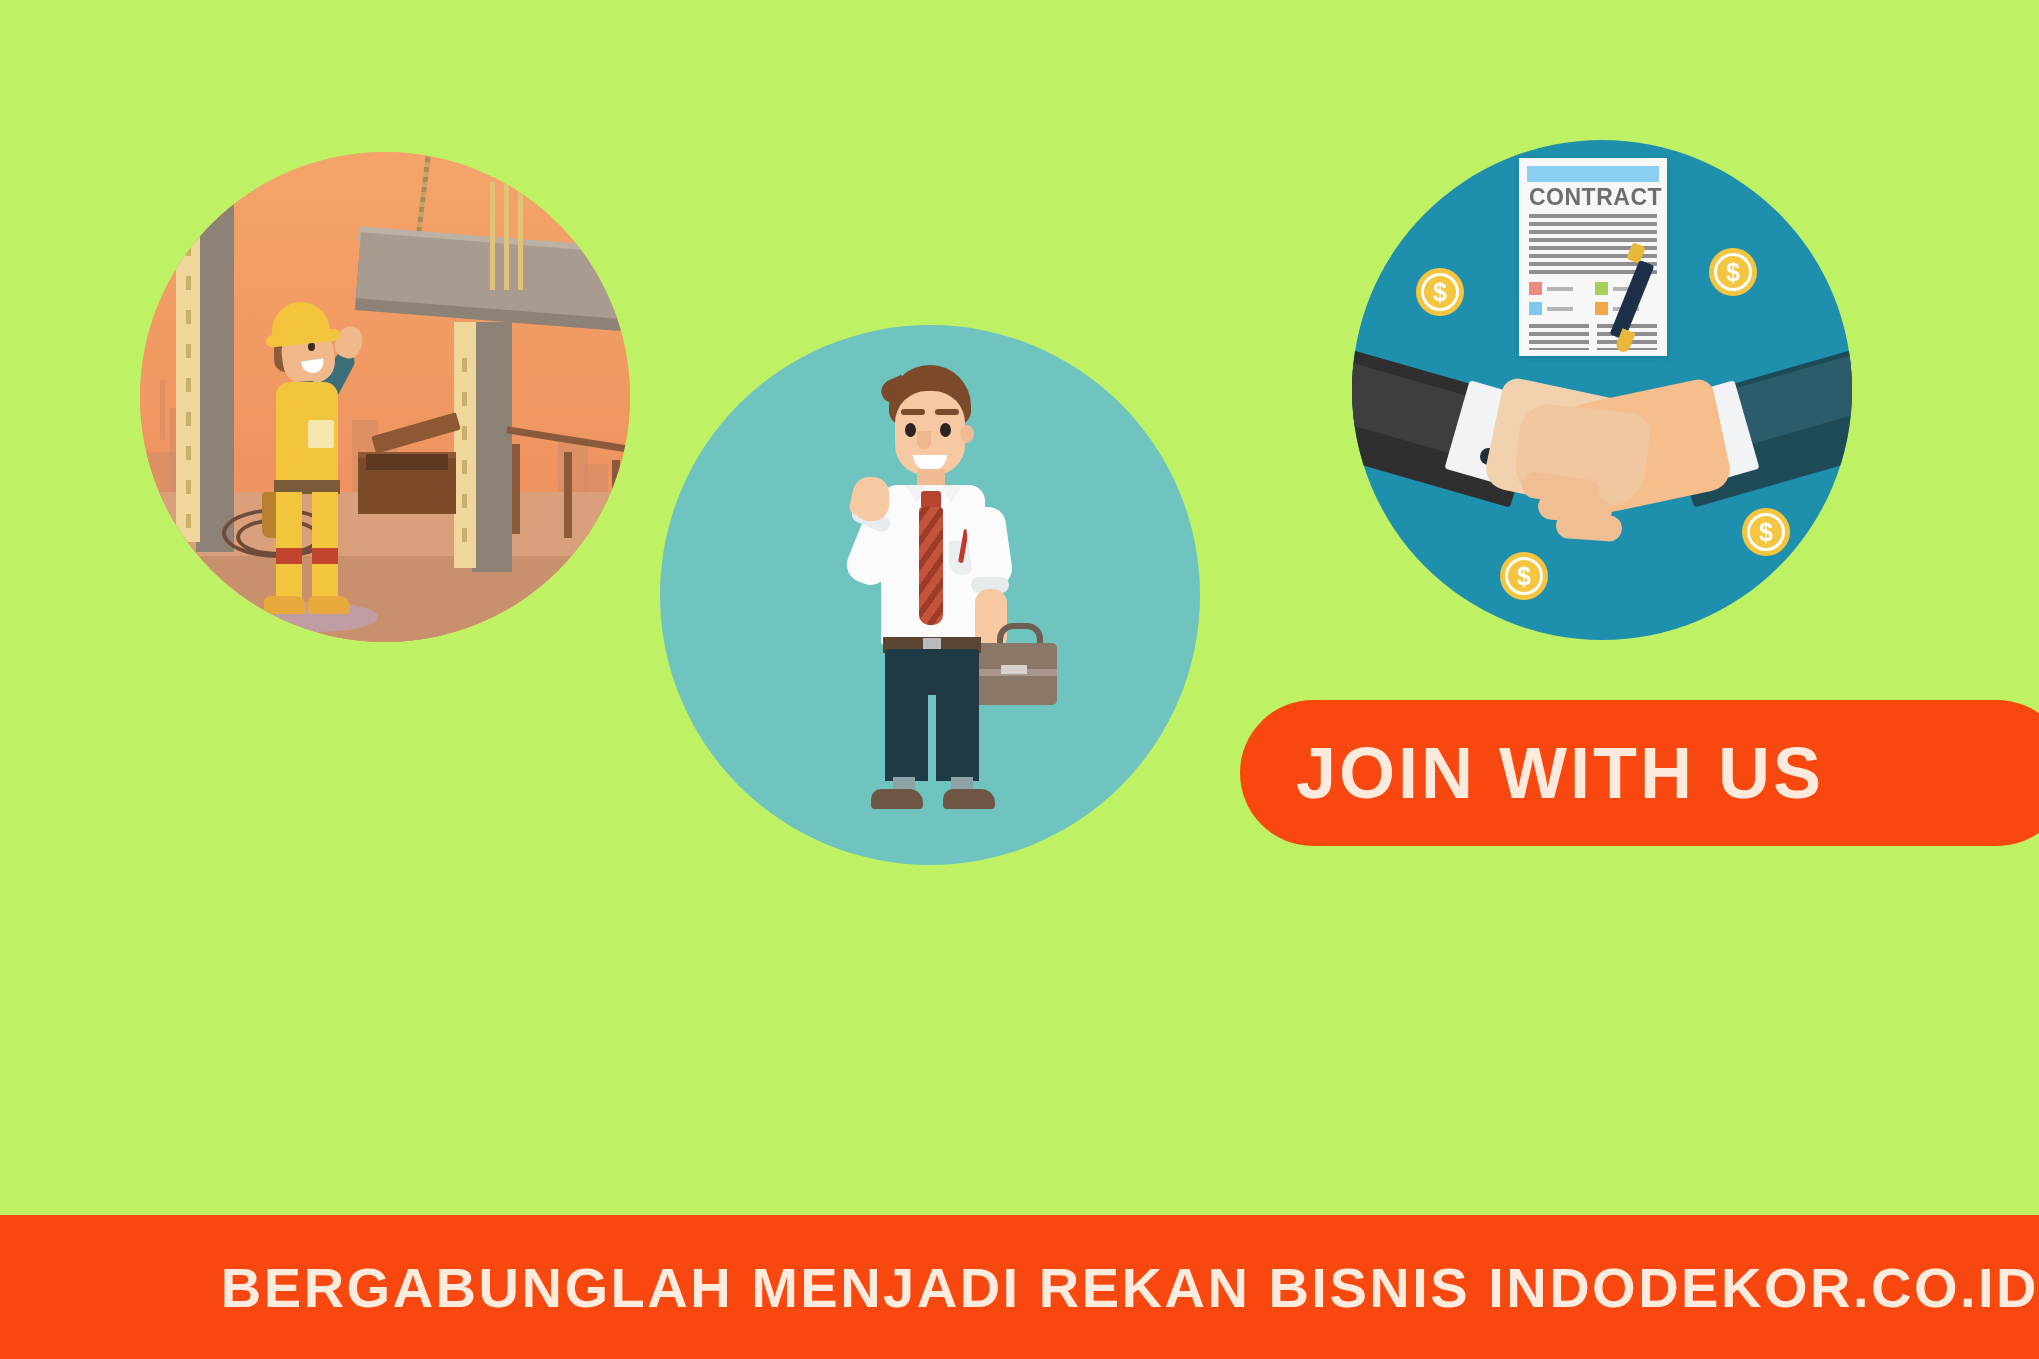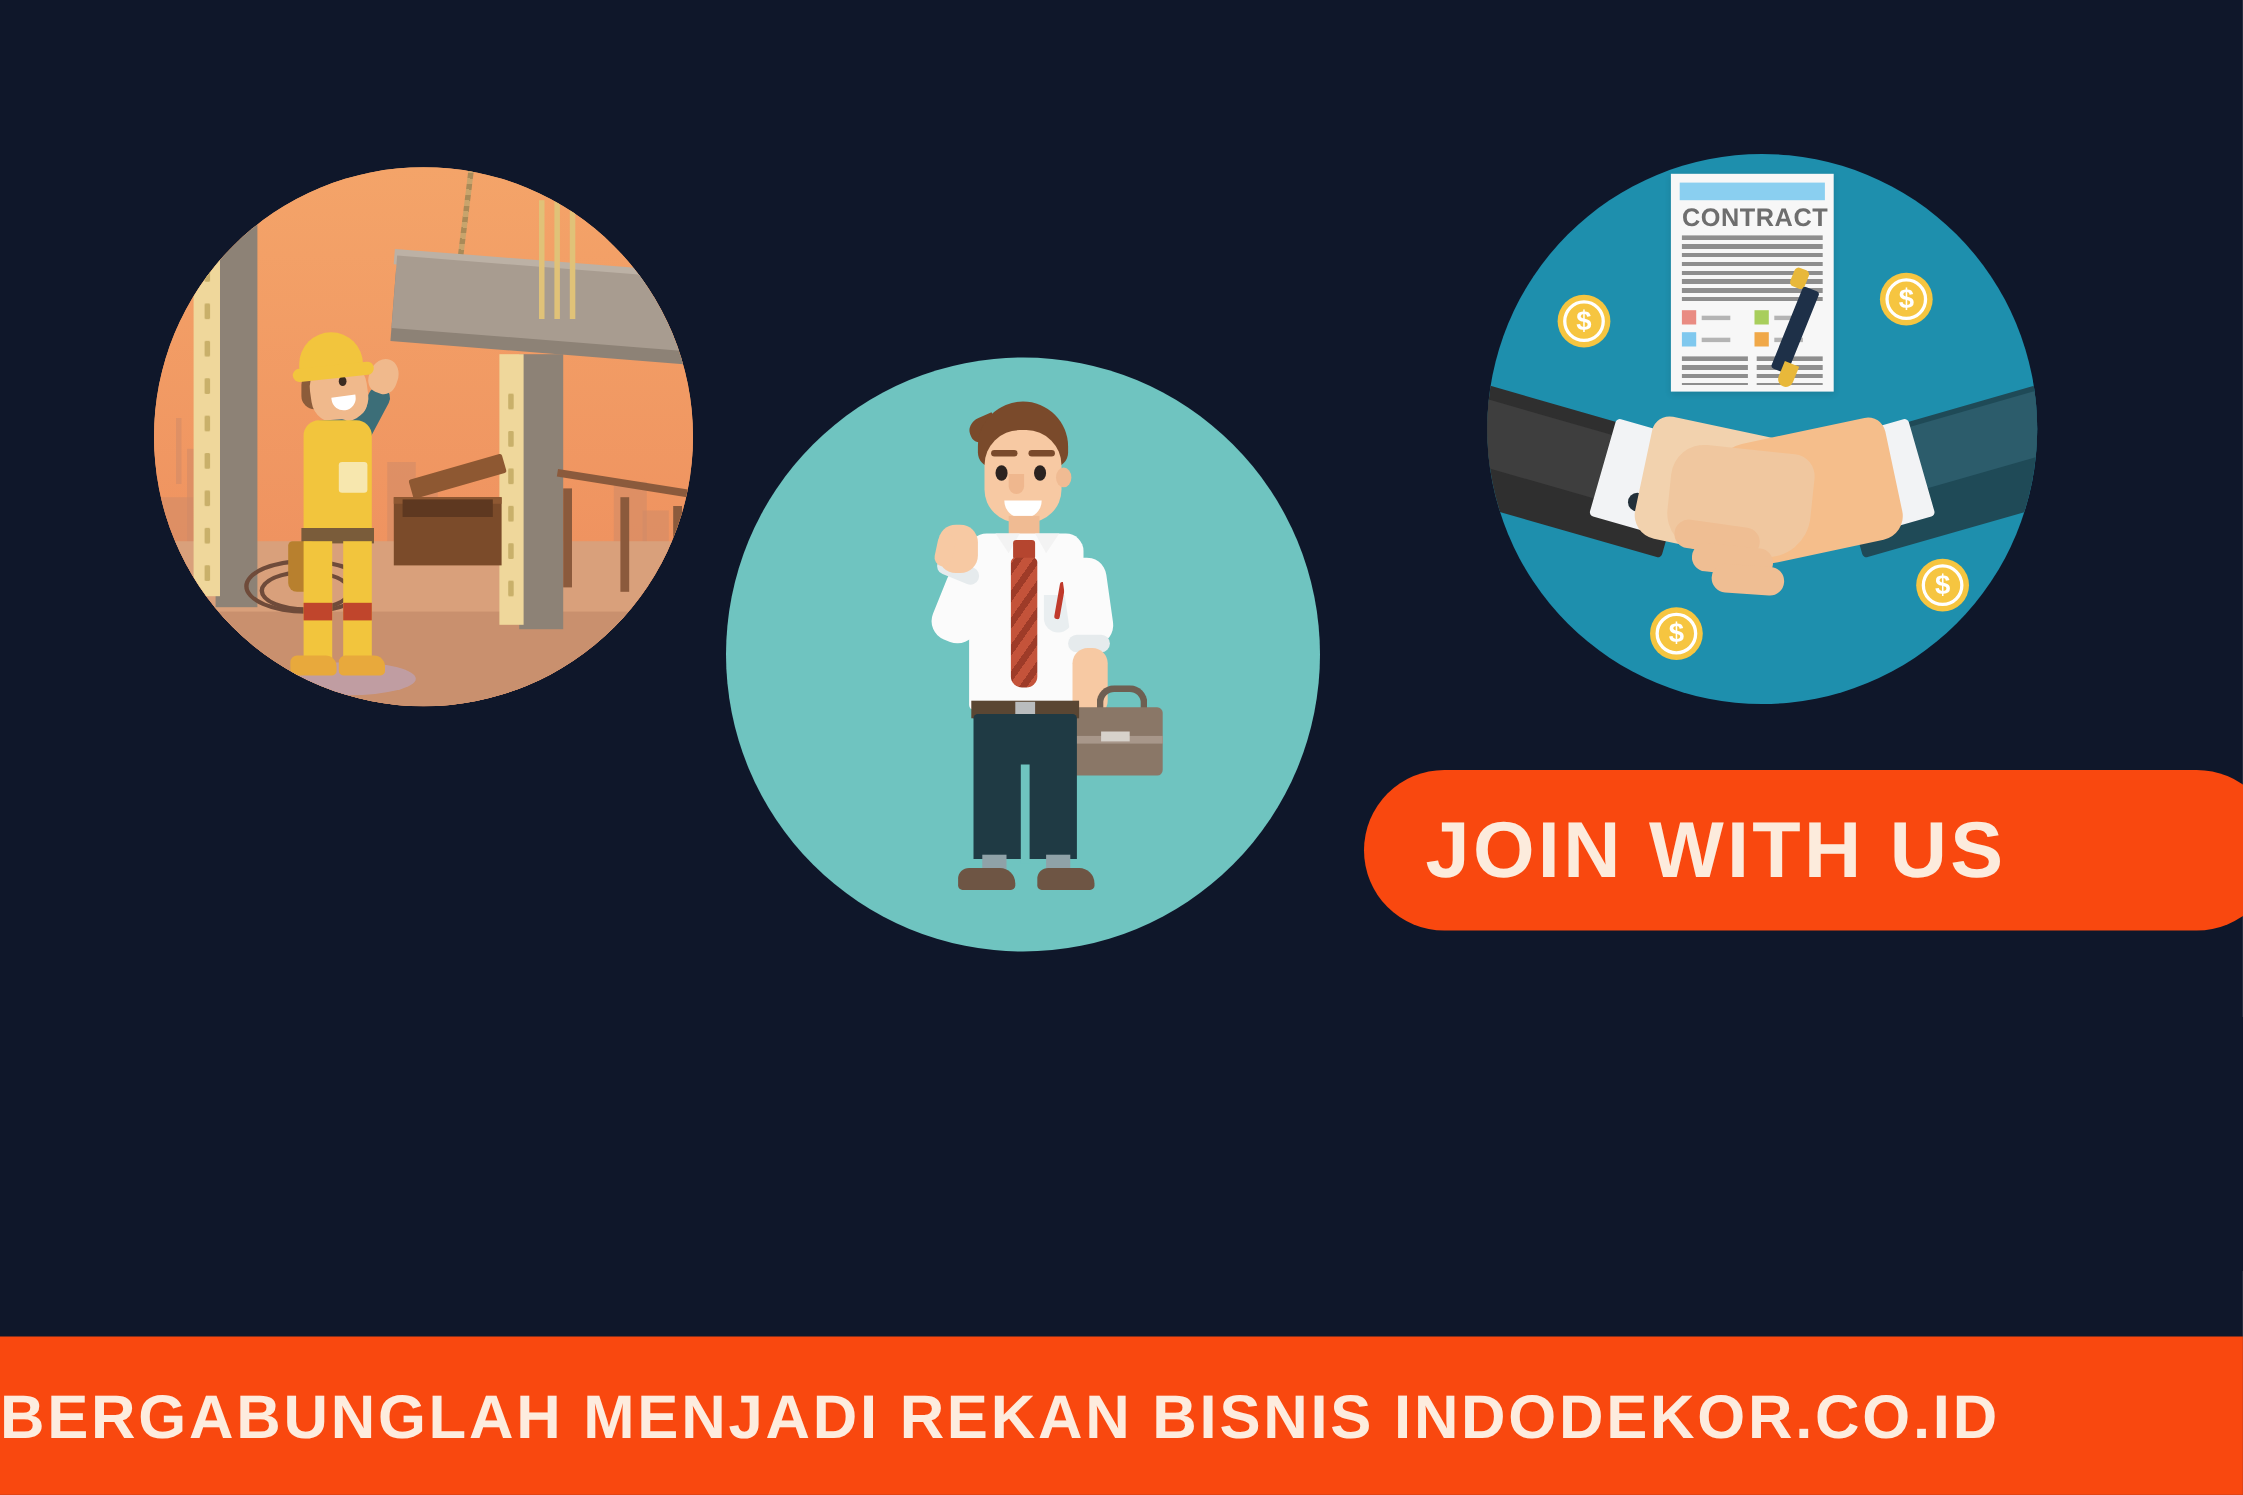--- a/index.html
+++ b/index.html
@@ -4,21 +4,21 @@
 <style>
   html, body {
     margin: 0;
     padding: 0;
     background: #ffffff;
   }
   #banner {
     position: relative;
     width: 2039px;
     height: 1359px;
-    background: #0f172a;
+    background: #bef264;
     overflow: hidden;
     font-family: "Liberation Sans", sans-serif;
   }
 
   
   .art-circle {
     position: absolute;
     border-radius: 50%;
     overflow: hidden;
   }
@@ -638,21 +638,21 @@
 
   
   #bottom-bar {
     position: absolute;
     left: 0; right: 0;
     top: 1215px;
     height: 144px;
     background: #F9480F;
     display: flex;
     align-items: center;
-    justify-content: flex-start;
+    justify-content: flex-end;
   }
   #bottom-text {
     color: #FDECDE;
     font-size: 56px;
     font-weight: bold;
     letter-spacing: 2.5px;
     font-family: "Liberation Sans", sans-serif;
     white-space: nowrap;
   }
 </style>

